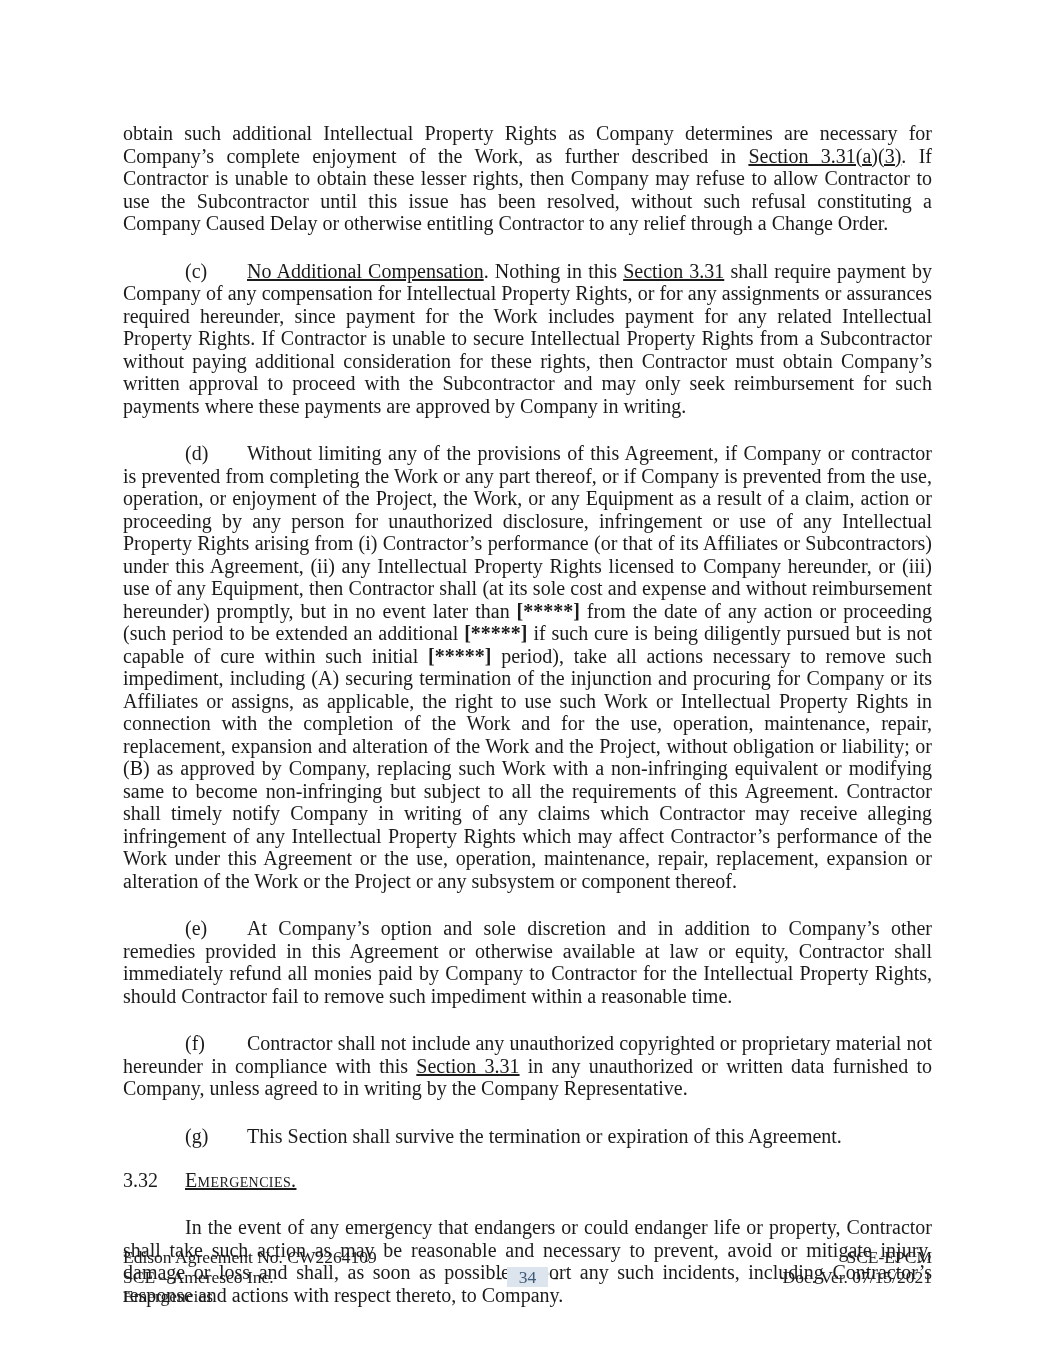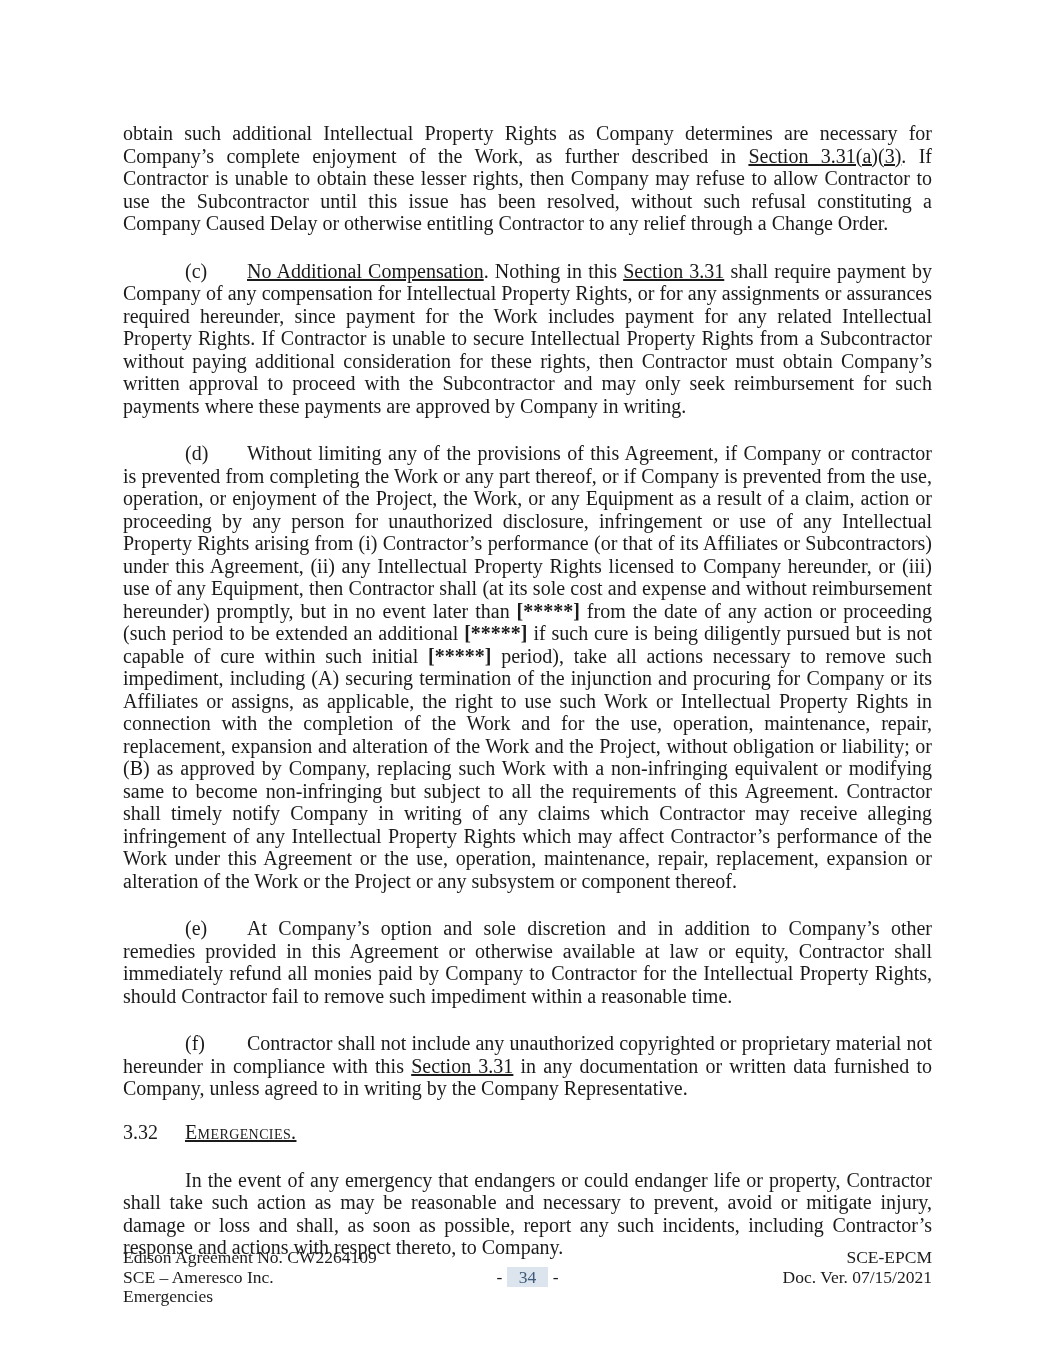--- a/index.html
+++ b/index.html
@@ -53,21 +53,22 @@
 </style>
 </head>
 <body>
 
 <div class="page" style="color: rgb(27, 27, 27);">
   <div class="content">
       <p class="para cont"><span>obtain such additional Intellectual Property Rights as Company determines are necessary for Company’s complete enjoyment of the Work, as further described in </span><span class="u">Section 3.31(a)(3)</span><span>.  If Contractor is unable to obtain these lesser rights, then Company may refuse to allow Contractor to use the Subcontractor until this issue has been resolved, without such refusal constituting a Company Caused Delay or otherwise entitling Contractor to any relief through a Change Order.</span></p>
       <p class="para ind"><span class="plabel">(c)</span><span class="u">No Additional Compensation</span><span>.  Nothing in this </span><span class="u">Section 3.31</span><span> shall require payment by Company of any compensation for Intellectual Property Rights, or for any assignments or assurances required hereunder, since payment for the Work includes payment for any related Intellectual Property Rights.  If Contractor is unable to secure Intellectual Property Rights from a Subcontractor without paying additional consideration for these rights, then Contractor must obtain Company’s written approval to proceed with the Subcontractor and may only seek reimbursement for such payments where these payments are approved by Company in writing.</span></p>
       <p class="para ind"><span class="plabel">(d)</span><span>Without limiting any of the provisions of this Agreement, if Company or contractor is prevented from completing the Work or any part thereof, or if Company is prevented from the use, operation, or enjoyment of the Project, the Work, or any Equipment as a result of a claim, action or proceeding by any person for unauthorized disclosure, infringement or use of any Intellectual Property Rights arising from (i) Contractor’s performance (or that of its Affiliates or Subcontractors) under this Agreement, (ii) any Intellectual Property Rights licensed to Company hereunder, or (iii) use of any Equipment, then Contractor shall (at its sole cost and expense and without reimbursement hereunder) promptly, but in no event later than </span><span class="b">[*****]</span><span> from the date of any action or proceeding (such period to be extended an additional </span><span class="b">[*****]</span><span> if such cure is being diligently pursued but is not capable of cure within such initial </span><span class="b">[*****]</span><span> period), take all actions necessary to remove such impediment, including (A) securing termination of the injunction and procuring for Company or its Affiliates or assigns, as applicable, the right to use such Work or Intellectual Property Rights in connection with the completion of the Work and for the use, operation, maintenance, repair, replacement, expansion and alteration of the Work and the Project, without obligation or liability; or (B) as approved by Company, replacing such Work with a non-infringing equivalent or modifying same to become non-infringing but subject to all the requirements of this Agreement. Contractor shall timely notify Company in writing of any claims which Contractor may receive alleging infringement of any Intellectual Property Rights which may affect Contractor’s performance of the Work under this Agreement or the use, operation, maintenance, repair, replacement, expansion or alteration of the Work or the Project or any subsystem or component thereof.</span></p>
       <p class="para ind"><span class="plabel">(e)</span><span>At Company’s option and sole discretion and in addition to Company’s other remedies provided in this Agreement or otherwise available at law or equity, Contractor shall immediately refund all monies paid by Company to Contractor for the Intellectual Property Rights, should Contractor fail to remove such impediment within a reasonable time.</span></p>
-      <p class="para ind"><span class="plabel">(f)</span><span>Contractor shall not include any unauthorized copyrighted or proprietary material not hereunder in compliance with this </span><span class="u">Section 3.31</span><span> in any documentation or written data furnished to Company, unless agreed to in writing by the Company Representative.</span></p>
+      <p class="para ind"><span class="plabel">(f)</span><span>Contractor shall not include any unauthorized copyrighted or proprietary material not hereunder in compliance with this </span><span class="u">Section 3.31</span><span> in any unauthorized or written data furnished to Company, unless agreed to in writing by the Company Representative.</span></p>
+      <p class="para ind"><span class="plabel">(g)</span><span>This Section shall survive the termination or expiration of this Agreement.</span></p>
       <p class="para heading"><span class="plabel">3.32</span><span class="htitle">Emergencies.</span></p>
       <p class="para ind"><span>In the event of any emergency that endangers or could endanger life or property, Contractor shall take such action as may be reasonable and necessary to prevent, avoid or mitigate injury, damage or loss and shall, as soon as possible, report any such incidents, including Contractor’s response and actions with respect thereto, to Company.</span></p>
     </div>
   <div class="footer">
     <div class="footer-left">
         <div>Edison Agreement No. CW2264109</div>
         <div>SCE – Ameresco Inc.</div>
         <div>Emergencies</div>
       </div>
     <div class="footer-center">

